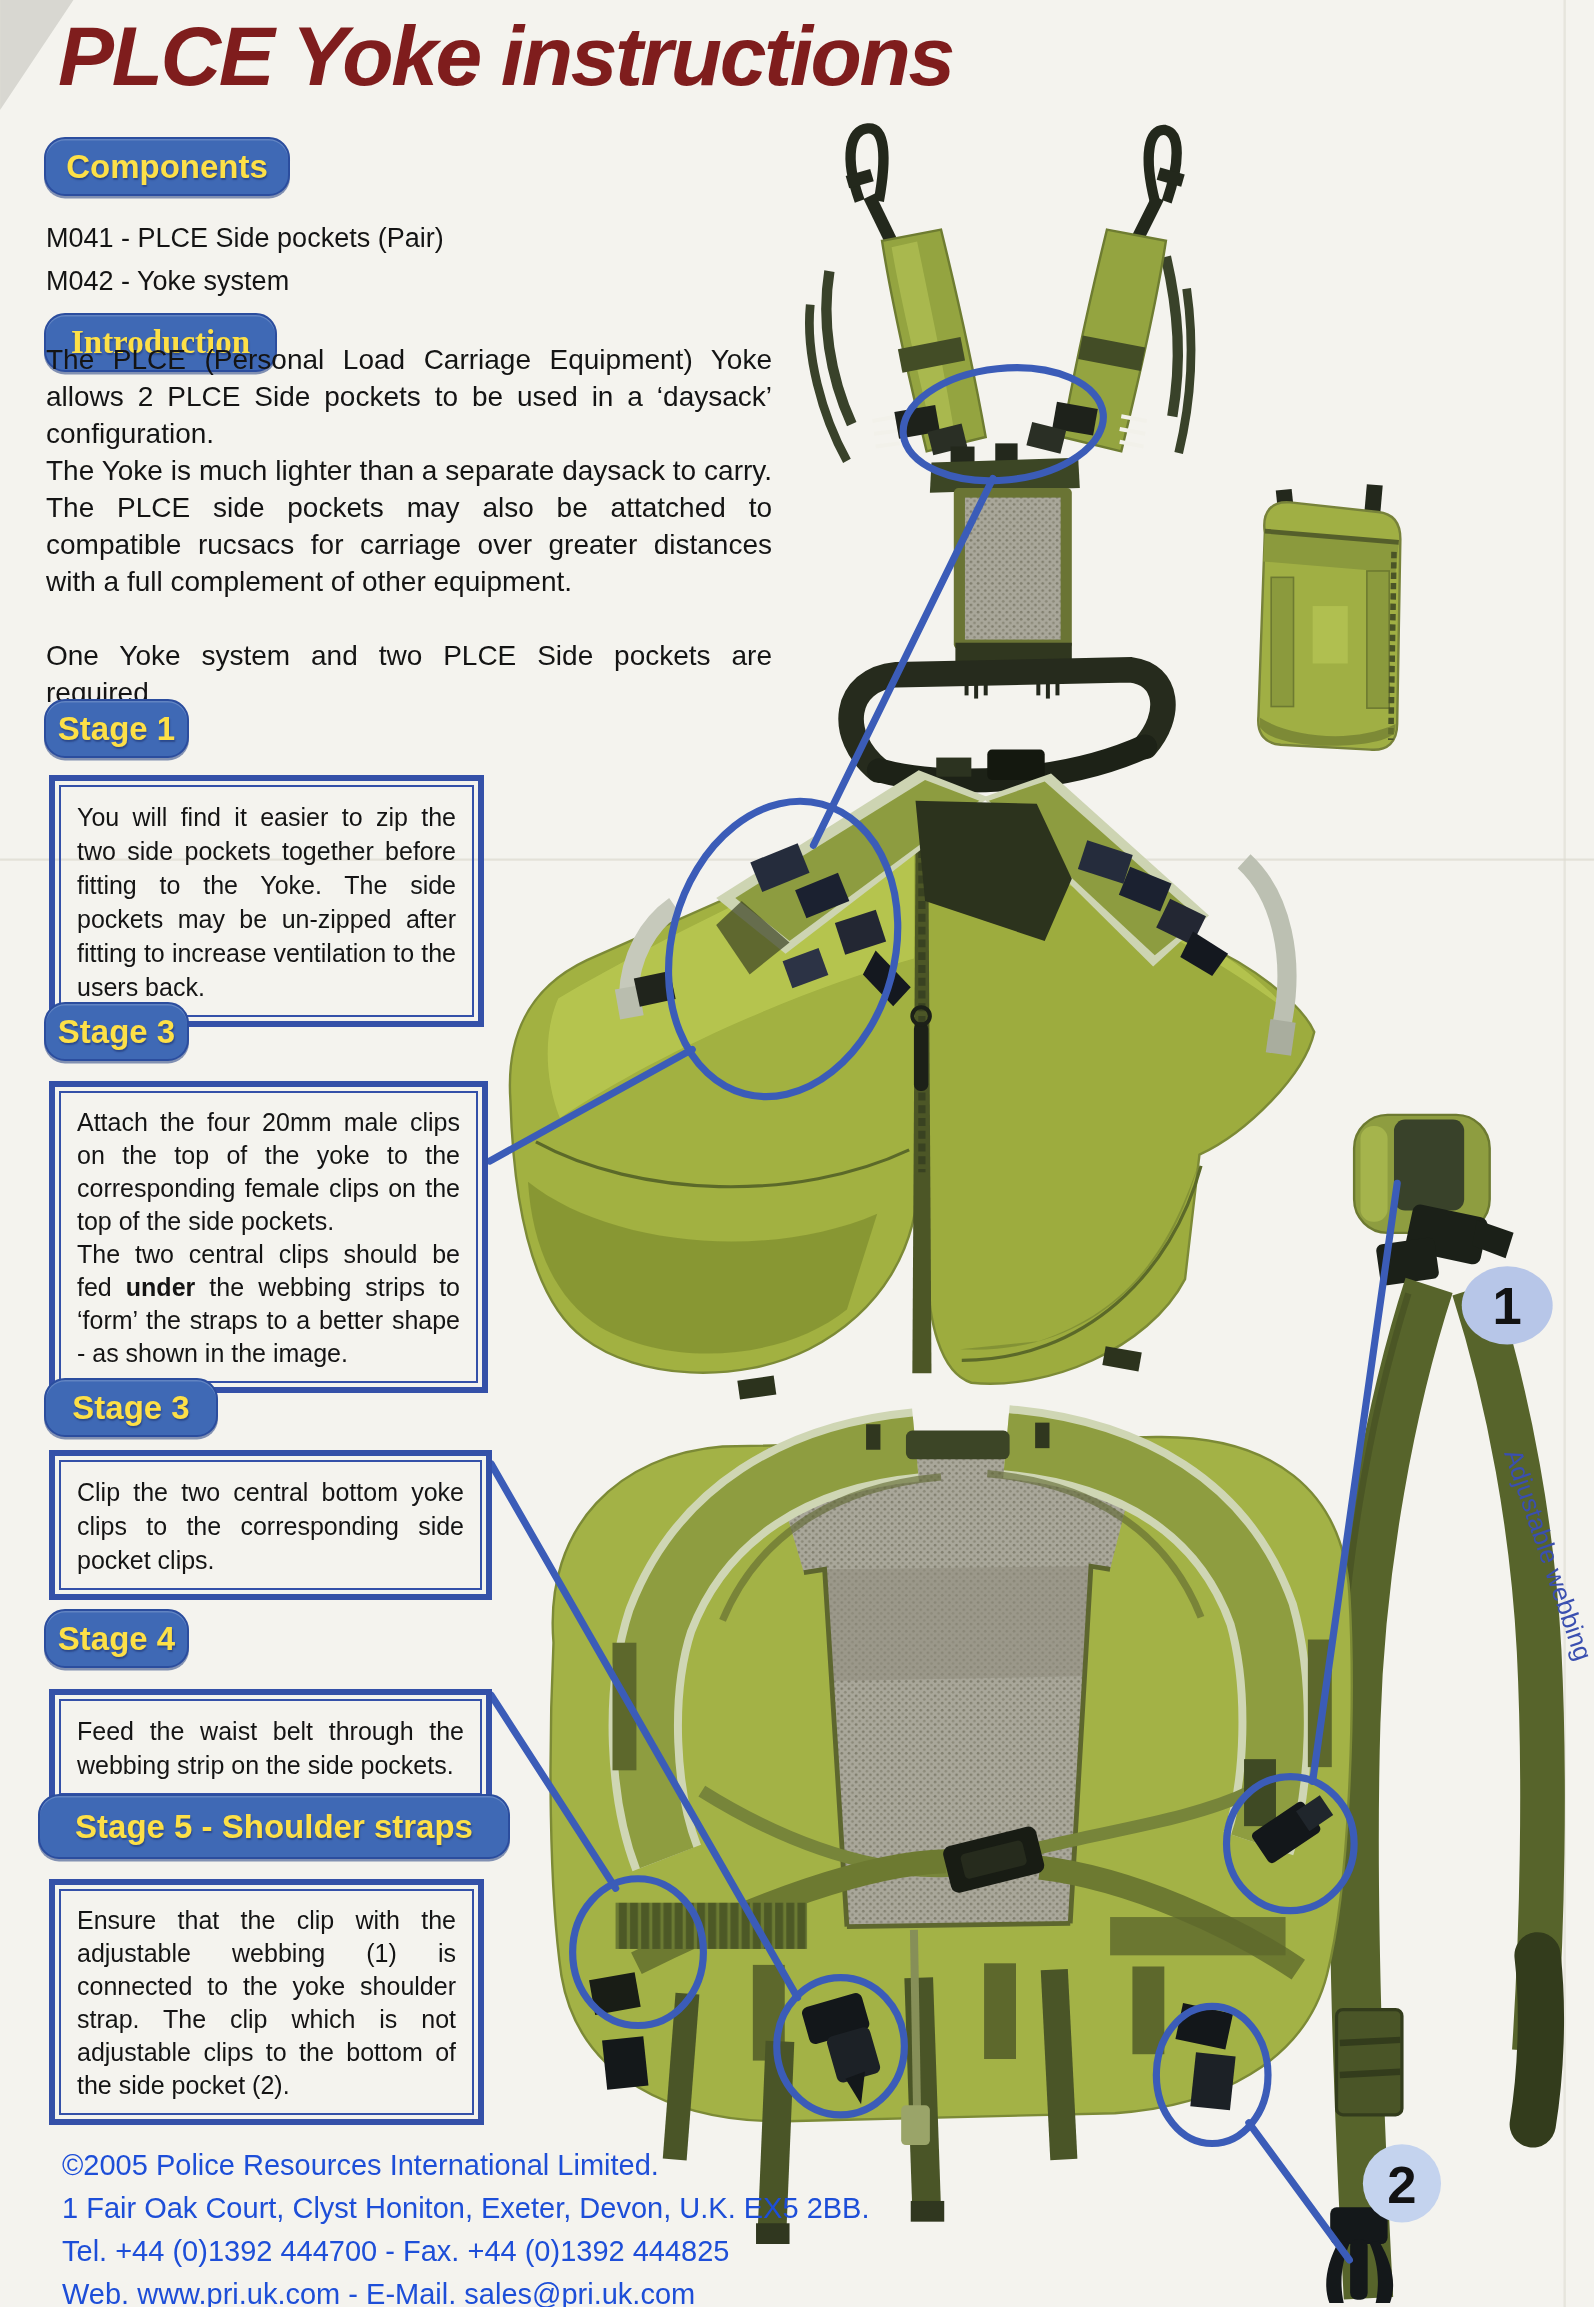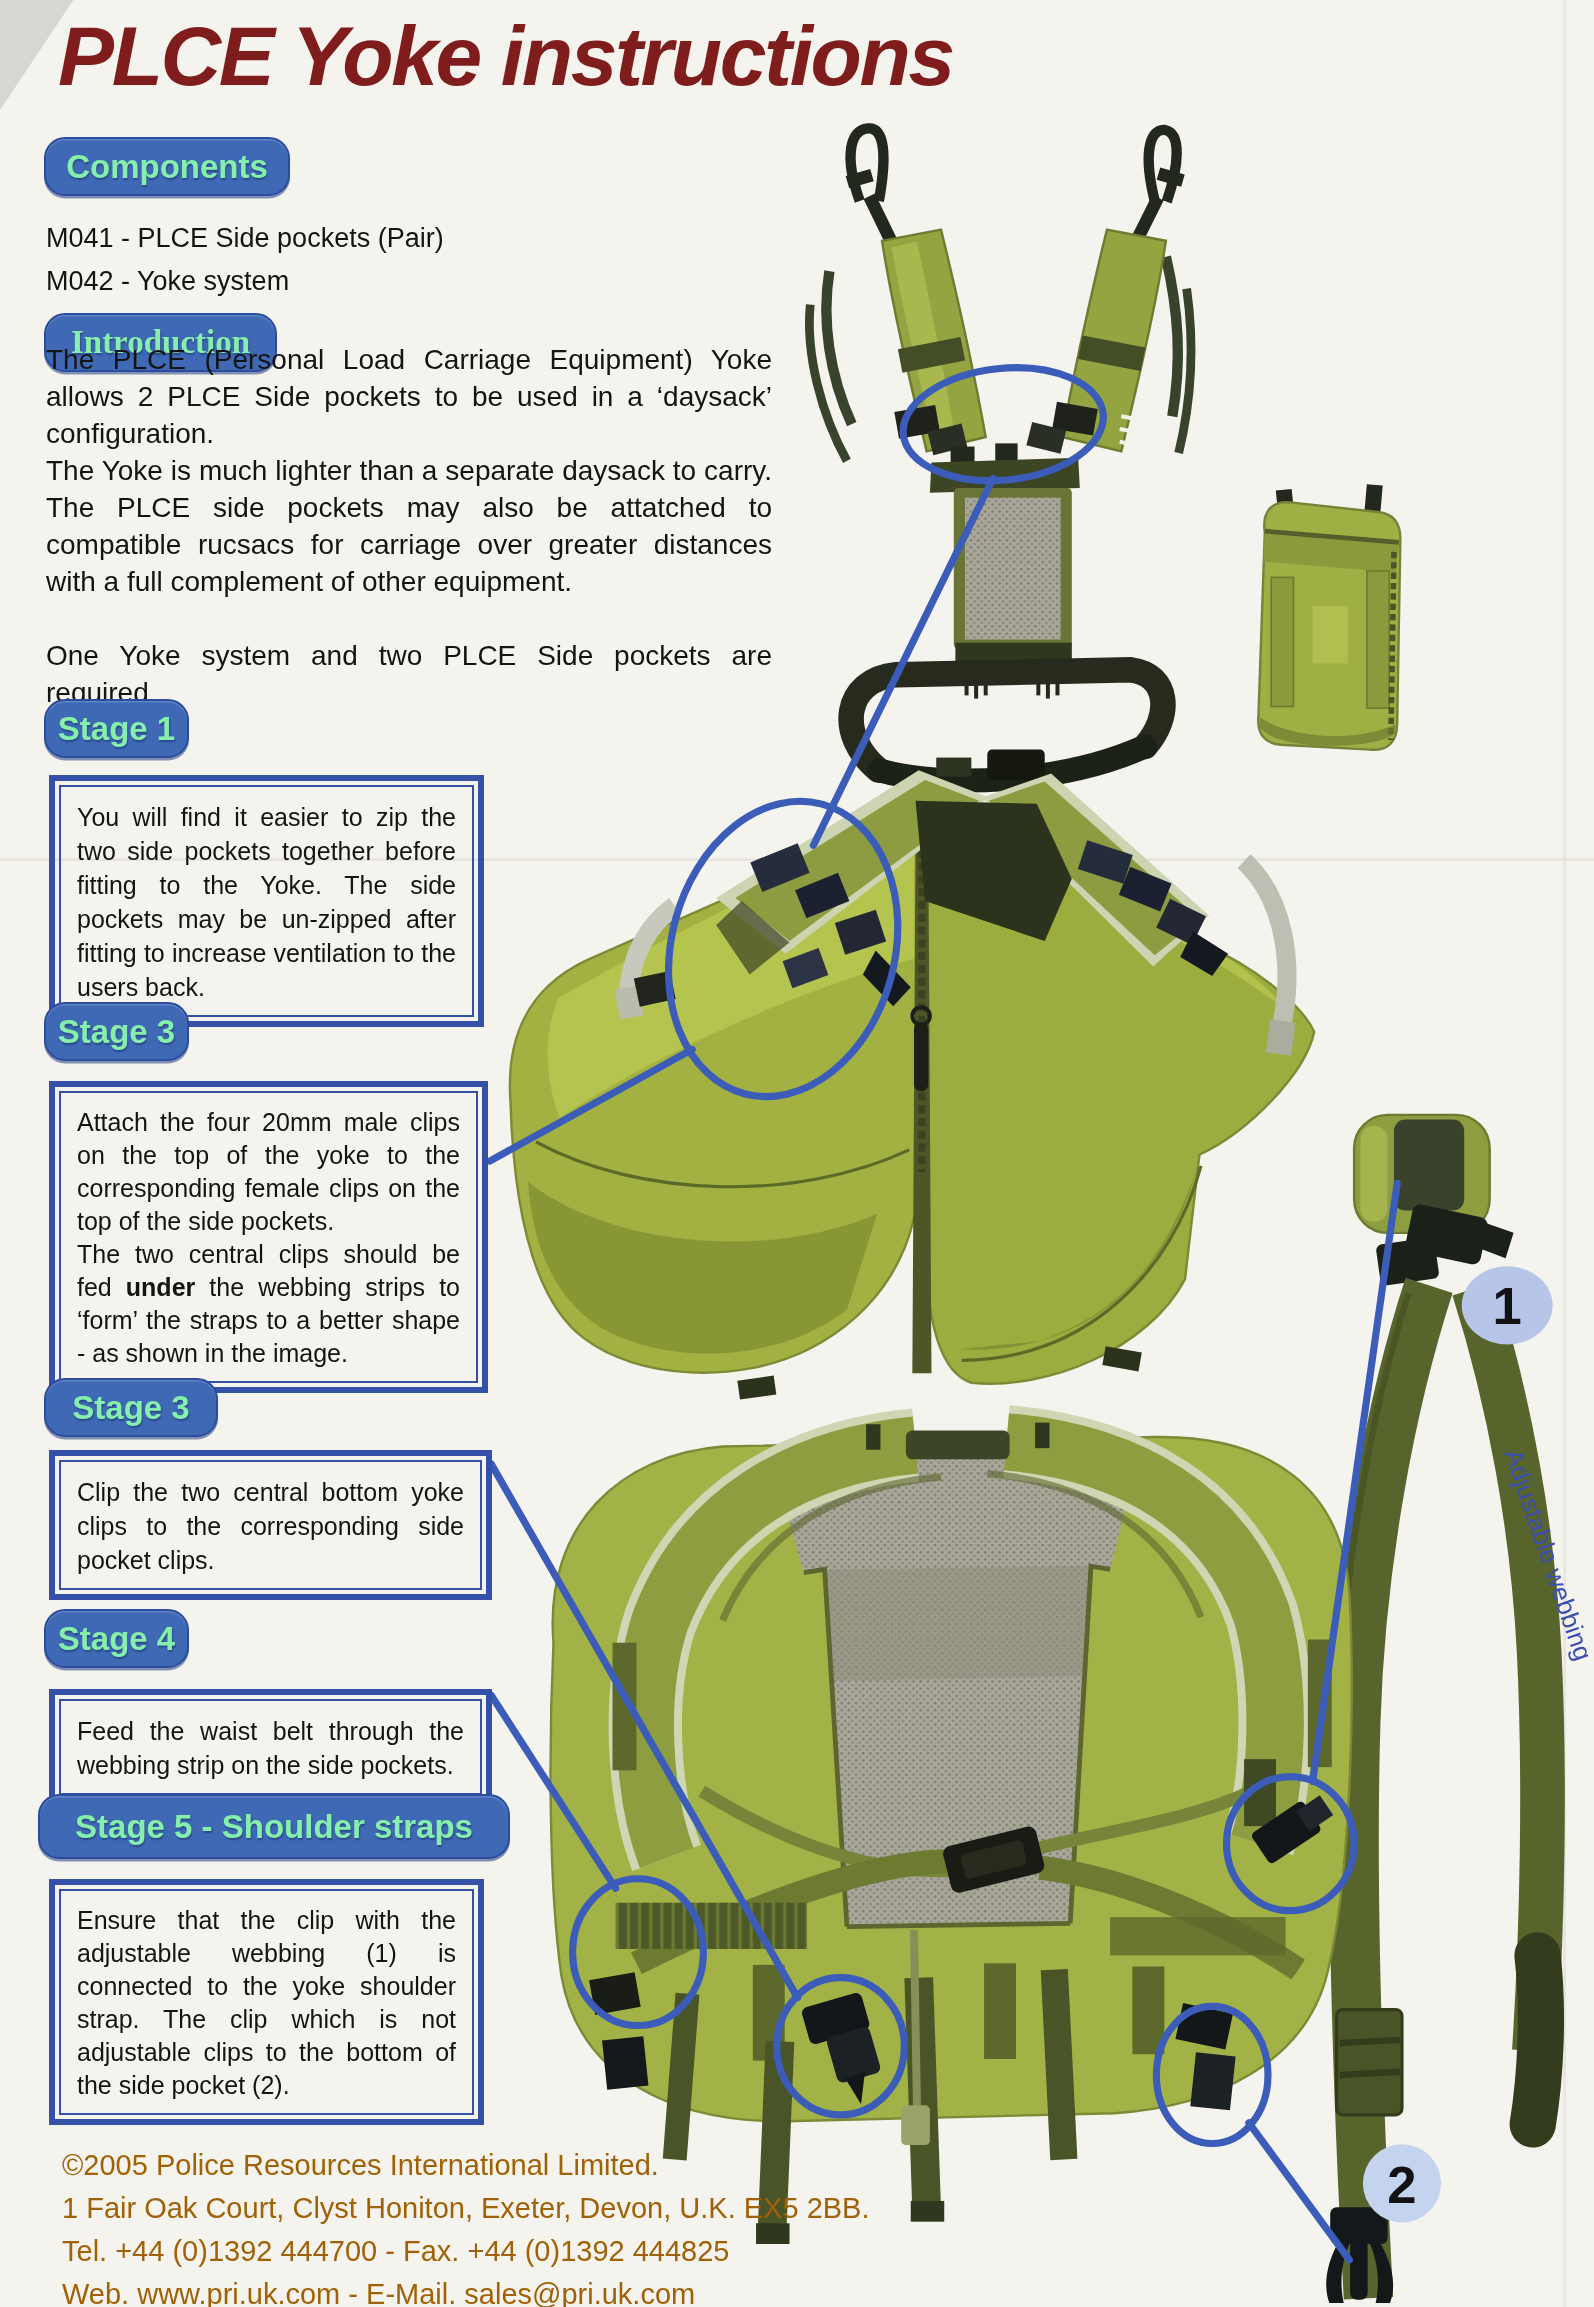--- a/index.html
+++ b/index.html
@@ -15,21 +15,21 @@
   .page-title{
     position:absolute; left:58px; top:8px; margin:0;
     font-size:84px; font-weight:bold; font-style:italic;
     letter-spacing:-2.4px; color:#7f1d1d; white-space:nowrap;
   }
 
   .pill{
     position:absolute; height:59px; border-radius:21px;
     background:#3f69b5; border:2.4px solid #2b4d9e;
     box-shadow:0 2.4px 0 rgba(35,62,130,.55), inset 0 1.6px 0 rgba(255,255,255,.18);
-    color:#86efac; font-weight:bold; font-size:33px;
+    color:#fde047; font-weight:bold; font-size:33px;
     display:flex; align-items:center; justify-content:center;
     text-shadow:0.8px 1.6px 1.6px rgba(20,35,90,.45);
     white-space:nowrap;
   }
   #pill-components{left:44px; top:137px; width:246px;}
   #pill-introduction{left:44px; top:313px; width:233px;font-family:Liberation Serif, serif;}
   #pill-stage1{left:44px; top:699px; width:145px;}
   #pill-stage2{left:44px; top:1002px; width:145px;}
   #pill-stage3{left:44px; top:1378px; width:174px;}
   #pill-stage4{left:44px; top:1609px; width:145px;}
@@ -51,21 +51,21 @@
   .stagebox p{margin:0; font-size:25px; line-height:34px; text-align:justify;}
   #box-stage1{left:49px; top:775px;  width:435px;}
   #box-stage2{left:49px; top:1081px; width:439px;}
   #box-stage2 p{line-height:33px;}
   #box-stage3{left:49px; top:1450px; width:443px;}
   #box-stage4{left:49px; top:1689px; width:443px;}
   #box-stage5{left:49px; top:1879px; width:435px;}
   #box-stage5 p{line-height:33px;}
 
   .footer{position:absolute; left:62px; top:2144px; width:877px;}
-  .footer p{margin:0; font-size:29px; line-height:43px; color:#a16207;}
+  .footer p{margin:0; font-size:29px; line-height:43px; color:#1d4ed8;}
 </style>
 </head>
 <body>
 
 <div class="page">
 
   <svg class="artwork" viewBox="0 0 2000 2893">
     <defs>
       <pattern id="mesh" width="9" height="9" patternUnits="userSpaceOnUse">
         <rect width="9" height="9" fill="#a9a79a"></rect>

